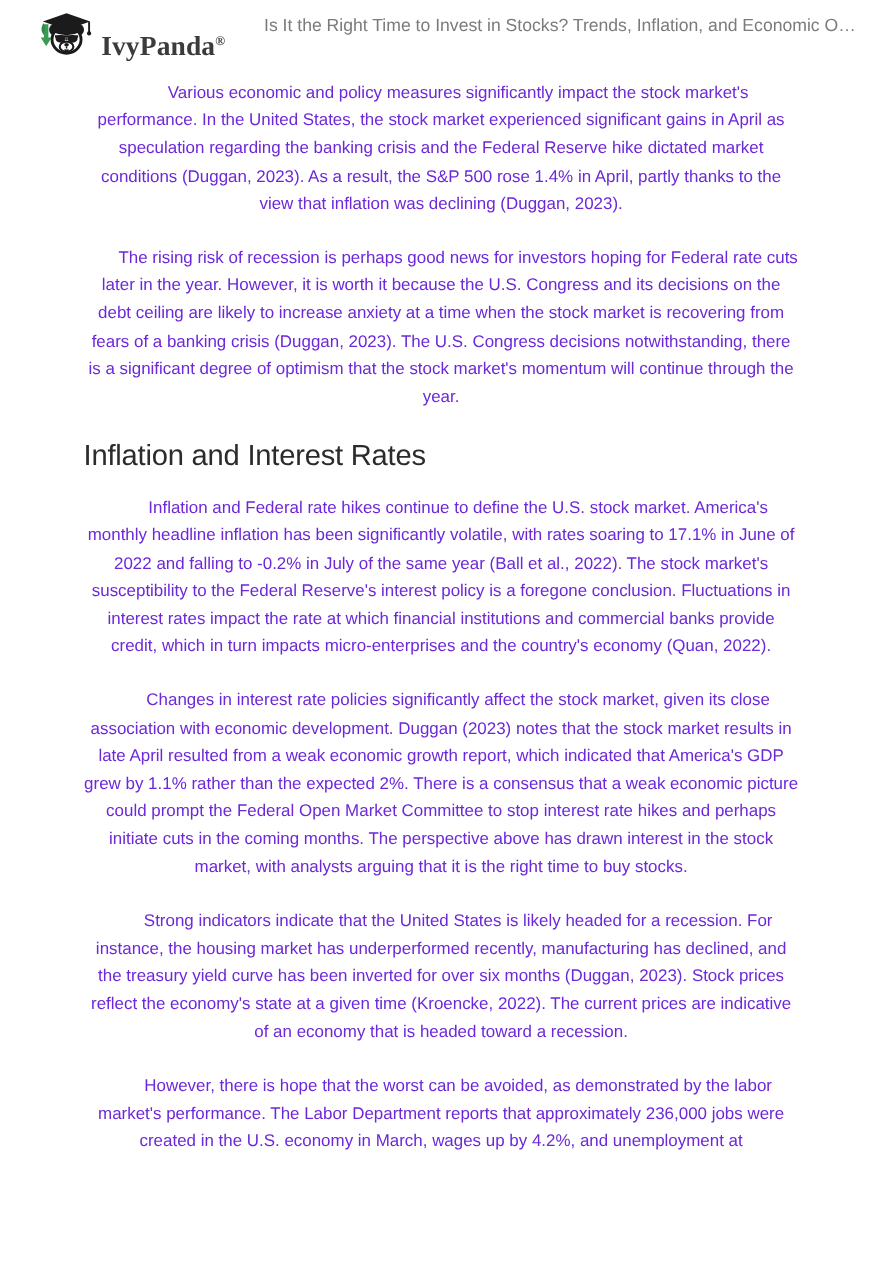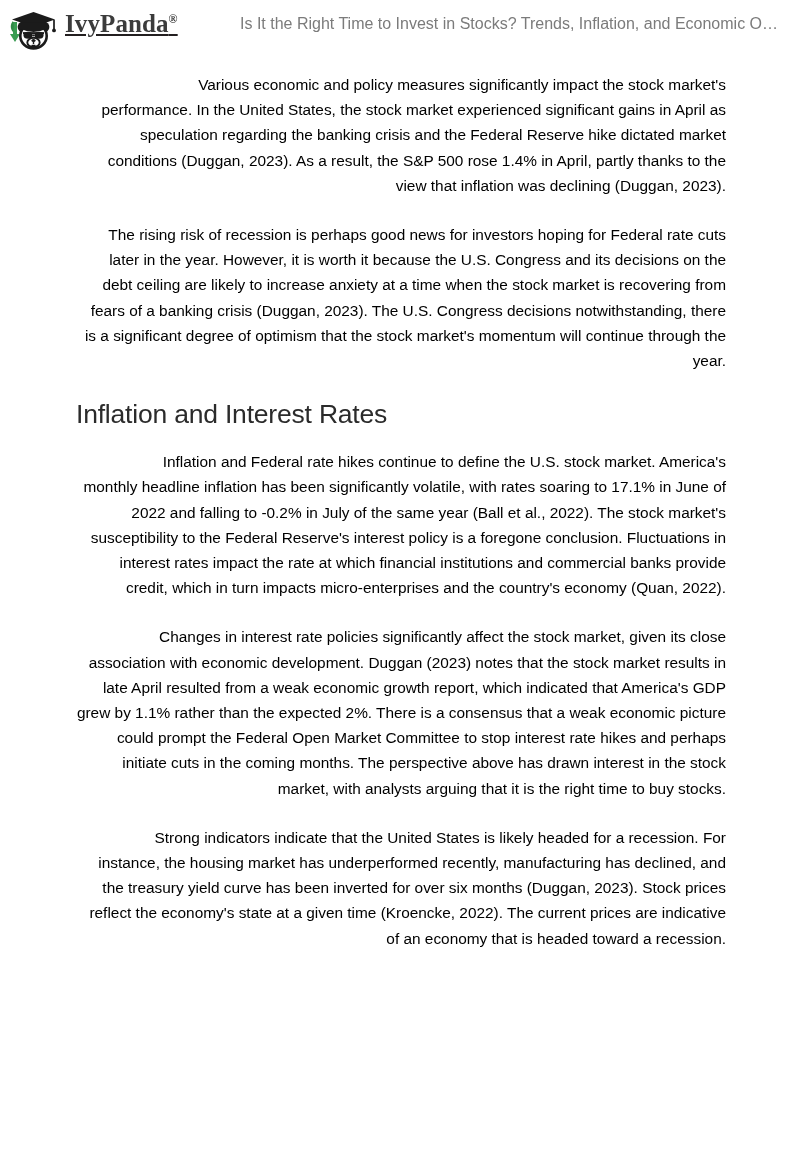--- a/index.html
+++ b/index.html
@@ -25,27 +25,26 @@
   .page-header {
     position: absolute;
     top: 0;
     left: 0;
     width: 800px;
     height: 62px;
     box-sizing: border-box;
   }
   .brand {
     position: absolute;
-    left: 4px;
+    left: 31px;
     top: 10px;
     display: flex;
-    align-items: flex-start;
+    align-items: flex-end;
     gap: 7px;
     height: 44px;
-    text-decoration: underline;
   }
   .brand-mark {
     width: 54px;
     height: 44px;
     display: block;
     flex: 0 0 auto;
   }
   .brand-word {
     font-family: "Liberation Serif", serif;
     font-weight: bold;
@@ -80,23 +79,23 @@
   .content {
     position: absolute;
     left: 76px;
     top: 72px;
     width: 650px;
   }
   p.para {
     margin: 0 0 24px 0;
     font-size: 15.4px;
     line-height: 25.2px;
-    color: #000000;
+    color: #6d28d9;
     text-indent: 31px;
-    text-align: right;
+    text-align: center;
     -webkit-font-smoothing: antialiased;
   }
   p.para:last-child {
     margin-bottom: 0;
   }
   h2.section-heading {
     margin: 0 0 18px 0;
     padding: 0;
     font-size: 26.5px;
     line-height: 34px;
@@ -169,16 +168,17 @@
     <p class="para">Various economic and policy measures significantly impact the stock market's performance. In the United States, the stock market experienced significant gains in April as speculation regarding the banking crisis and the Federal Reserve hike dictated market conditions (Duggan, 2023). As a result, the S&amp;P 500 rose 1.4% in April, partly thanks to the view that inflation was declining (Duggan, 2023).</p>
     <p class="para">The rising risk of recession is perhaps good news for investors hoping for Federal rate cuts later in the year. However, it is worth it because the U.S. Congress and its decisions on the debt ceiling are likely to increase anxiety at a time when the stock market is recovering from fears of a banking crisis (Duggan, 2023). The U.S. Congress decisions notwithstanding, there is a significant degree of optimism that the stock market's momentum will continue through the year.</p>
 
     <div class="heading-block">
       <h2 class="section-heading">Inflation and Interest Rates</h2>
     </div>
 
     <p class="para">Inflation and Federal rate hikes continue to define the U.S. stock market. America's monthly headline inflation has been significantly volatile, with rates soaring to 17.1% in June of 2022 and falling to -0.2% in July of the same year (Ball et al., 2022). The stock market's susceptibility to the Federal Reserve's interest policy is a foregone conclusion. Fluctuations in interest rates impact the rate at which financial institutions and commercial banks provide credit, which in turn impacts micro-enterprises and the country's economy (Quan, 2022).</p>
     <p class="para">Changes in interest rate policies significantly affect the stock market, given its close association with economic development. Duggan (2023) notes that the stock market results in late April resulted from a weak economic growth report, which indicated that America's GDP grew by 1.1% rather than the expected 2%. There is a consensus that a weak economic picture could prompt the Federal Open Market Committee to stop interest rate hikes and perhaps initiate cuts in the coming months. The perspective above has drawn interest in the stock market, with analysts arguing that it is the right time to buy stocks.</p>
     <p class="para">Strong indicators indicate that the United States is likely headed for a recession. For instance, the housing market has underperformed recently, manufacturing has declined, and the treasury yield curve has been inverted for over six months (Duggan, 2023). Stock prices reflect the economy's state at a given time (Kroencke, 2022). The current prices are indicative of an economy that is headed toward a recession.</p>
+    <p class="para">However, there is hope that the worst can be avoided, as demonstrated by the labor market's performance. The Labor Department reports that approximately 236,000 jobs were created in the U.S. economy in March, wages up by 4.2%, and unemployment at</p>
   </div>
 
 
 </div>
 
 </body></html>

